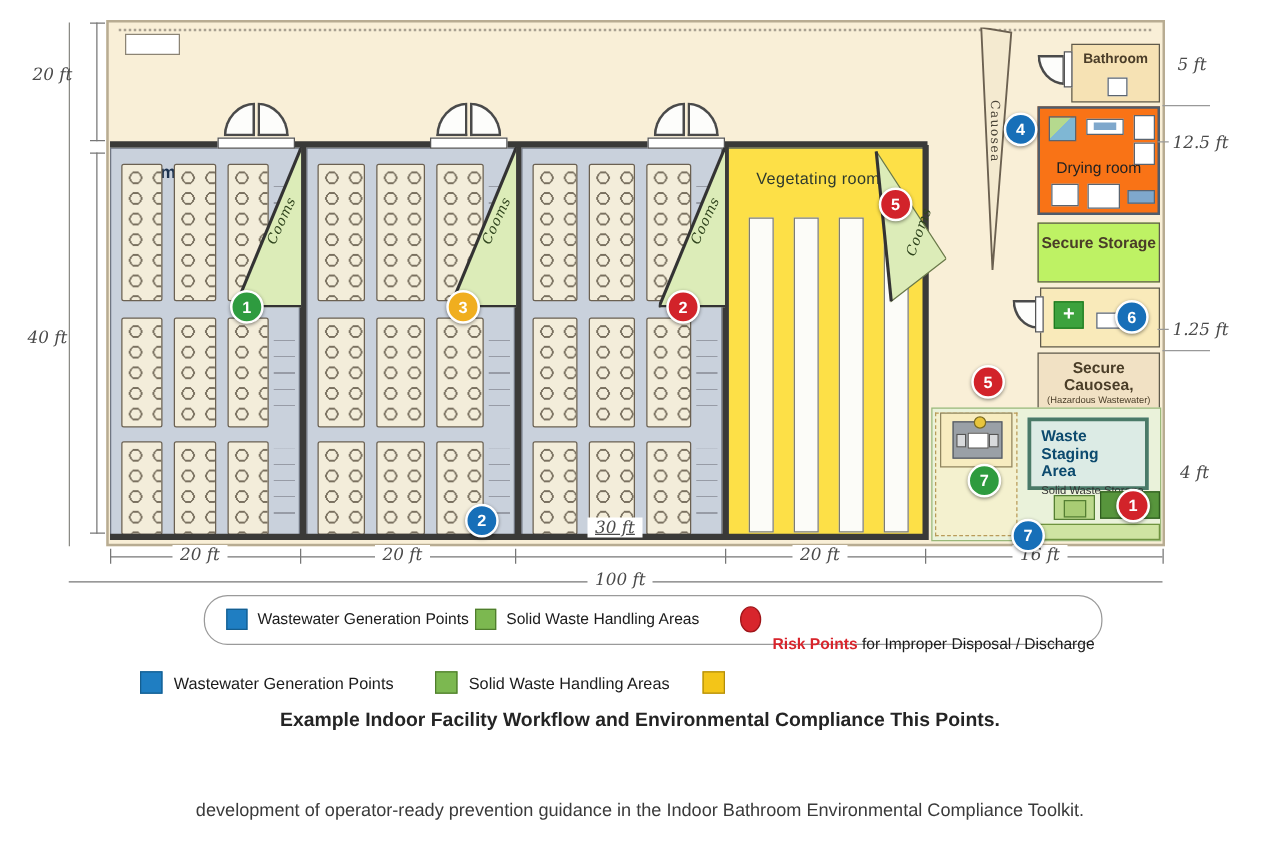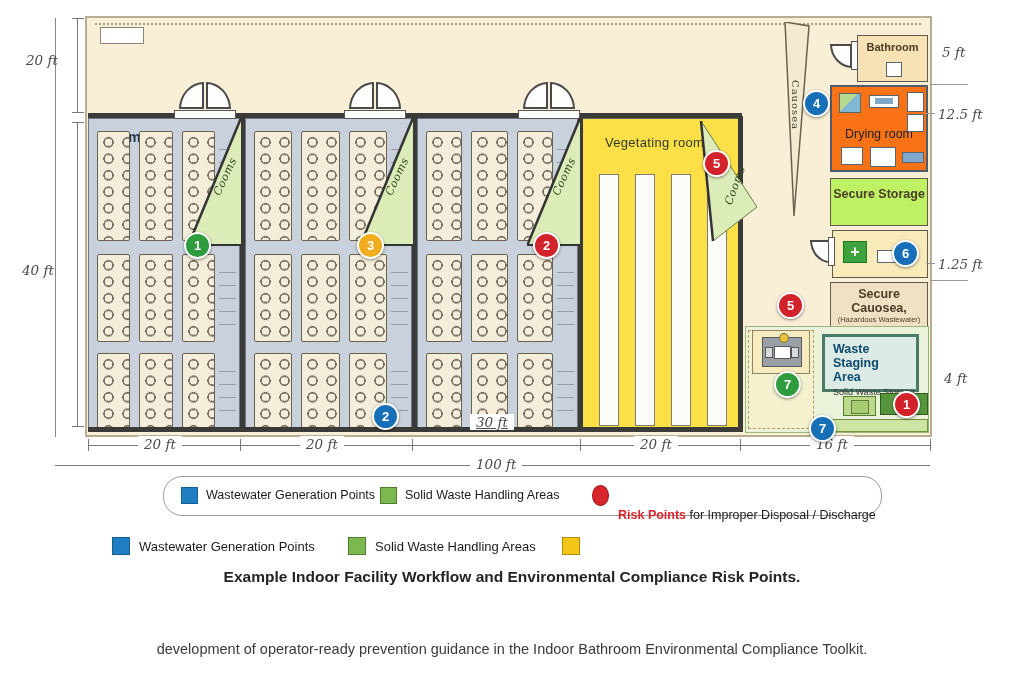--- a/index.html
+++ b/index.html
@@ -339,21 +339,21 @@
   </div>
 
   <div class="abs row2" style="left:0;top:536px;width:1024px;height:24px;">
     <div class="sw blue abs" style="left:112px;top:1px;"></div>
     <div class="ltext abs" style="left:139px;top:3px;">Wastewater Generation Points</div>
     <div class="sw green abs" style="left:348px;top:1px;"></div>
     <div class="ltext abs" style="left:375px;top:3px;">Solid Waste Handling Areas</div>
     <div class="sw yellow abs" style="left:562px;top:1px;"></div>
   </div>
 
-  <div class="abs cap-title">Example Indoor Facility Workflow and Environmental Compliance Risk Points.</div>
+  <div class="abs cap-title">Example Indoor Facility Workflow and Environmental Compliance This Points.</div>
   <div class="abs cap-line" style="top:641px;">development of operator-ready prevention guidance in the Indoor Bathroom Environmental Compliance Toolkit.</div>
 
 <div class="marker" style="left: 184px; top: 232px; background: rgb(46, 155, 63);">1</div>
     <div class="marker" style="left: 357px; top: 232px; background: rgb(240, 174, 31);">3</div>
     <div class="marker" style="left: 533px; top: 232px; background: rgb(210, 35, 42);">2</div>
     <div class="marker" style="left: 372px; top: 403px; background: rgb(23, 111, 184);">2</div>
     <div class="marker" style="left: 703px; top: 150px; background: rgb(210, 35, 42);">5</div>
     <div class="marker" style="left: 803px; top: 90px; background: rgb(23, 111, 184);">4</div>
     <div class="marker" style="left: 892px; top: 240px; background: rgb(23, 111, 184);">6</div>
     <div class="marker" style="left: 777px; top: 292px; background: rgb(210, 35, 42);">5</div>

